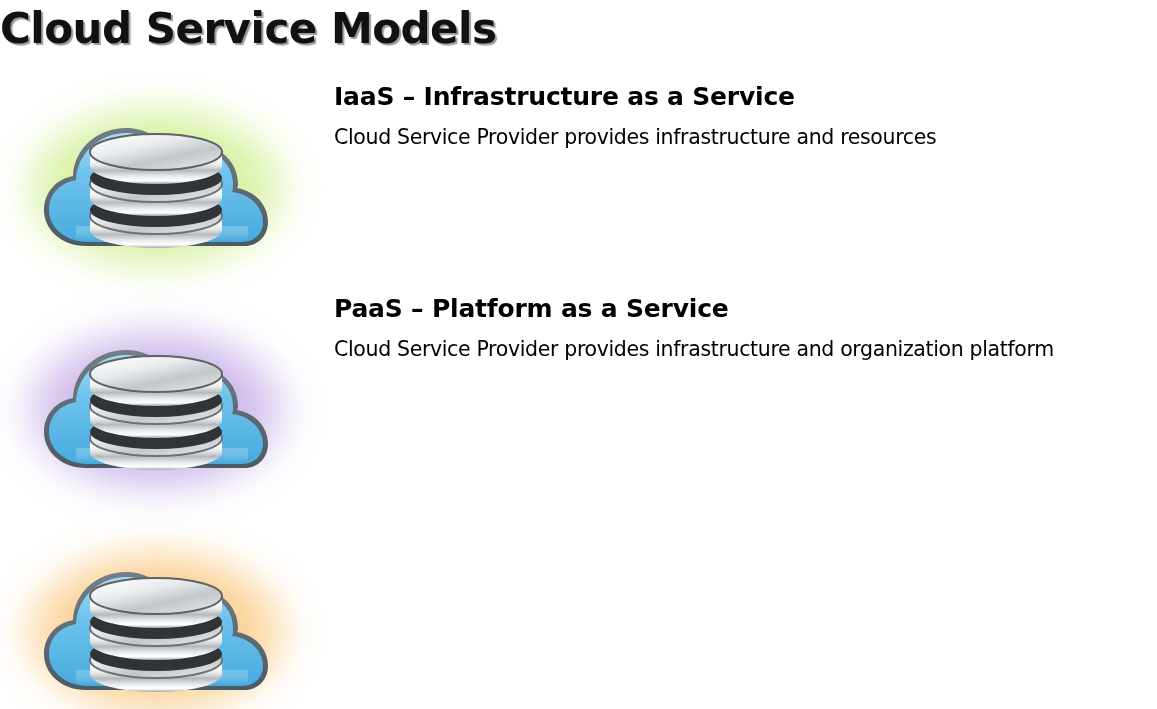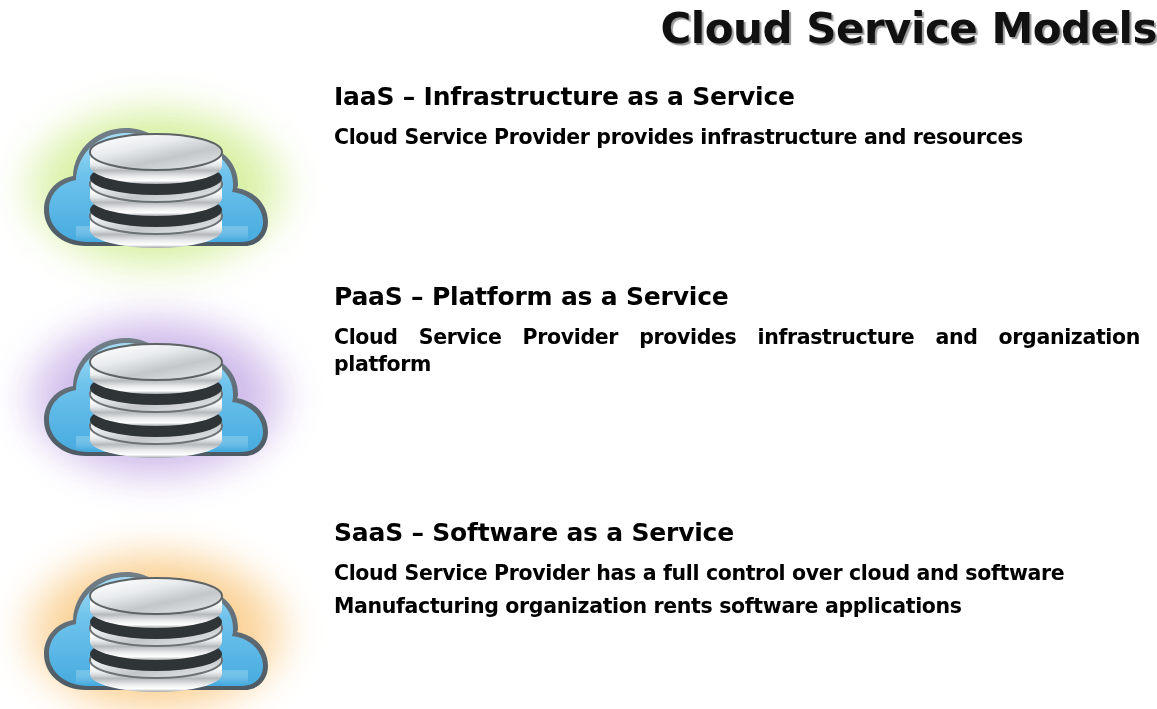--- a/index.html
+++ b/index.html
@@ -15,38 +15,38 @@
     font-family: "Liberation Sans", sans-serif;
     color: #000000;
   }
 
   
   .page-title {
     position: absolute;
     top: 4px;
     left: 0;
     width: 1157px;
-    text-align: right;
+    text-align: left;
     font-family: "DejaVu Sans", sans-serif;
     font-size: 42px;
     font-weight: bold;
     letter-spacing: -0.5px;
     color: #111111;
     text-shadow: 2px 2px 1px rgba(120,120,120,0.75);
     white-space: nowrap;
   }
 
   
   .section {
     position: absolute;
     left: 0;
     width: 929px;
   }
   .section-iaas { top: 82px;  height: 205px; }
-  .section-paas { top: 282px; height: 235px; padding-left: 32px; }
+  .section-paas { top: 294px; height: 235px; padding-left: 32px; }
   .section-saas { top: 518px; height: 191px; }
 
   
   .icon-wrap {
     position: absolute;
     left: 4px;
     top: 0;
     width: 300px;
     height: 100%;
   }
@@ -98,21 +98,21 @@
     font-weight: bold;
     letter-spacing: -0.2px;
     line-height: 1.16;
     color: #000000;
     margin: 0 0 13px 0;
     white-space: nowrap;
   }
   .model-line {
     font-family: "DejaVu Sans", sans-serif;
     font-size: 20.5px;
-    font-weight: bold;
+    font-weight: normal;
     line-height: 1.33;
     color: #000000;
     margin: 0 0 6px 0;
     text-align: justify;
     letter-spacing: -0.35px;
   }
   .model-line.last { margin-bottom: 0; }
   
   .justify-all { text-align-last: left; }
 </style>
@@ -330,18 +330,13 @@
             <ellipse cx="132" cy="86" rx="66" ry="18" fill="url(#topDiscC)" stroke="#6d7275" stroke-width="2"></ellipse>
             <ellipse cx="132" cy="80" rx="66" ry="17" fill="#2f3437"></ellipse>
             <path d="M66 54 h132 v14 a66 18 0 0 1 -132 0 z" fill="url(#chromeC)"></path>
             <ellipse cx="132" cy="54" rx="66" ry="18" fill="url(#topDiscC)" stroke="#5e6365" stroke-width="2"></ellipse>
           </g>
         </svg>
       </div>
     </div>
   </div>
 
-  <div class="text-col">
-    <div class="model-heading">SaaS – Software as a Service</div>
-    <p class="model-line justify-all">Cloud Service Provider has a full control over cloud and software</p>
-    <p class="model-line last">Manufacturing organization rents software applications</p>
-  </div>
 </div>
 
 </body></html>

